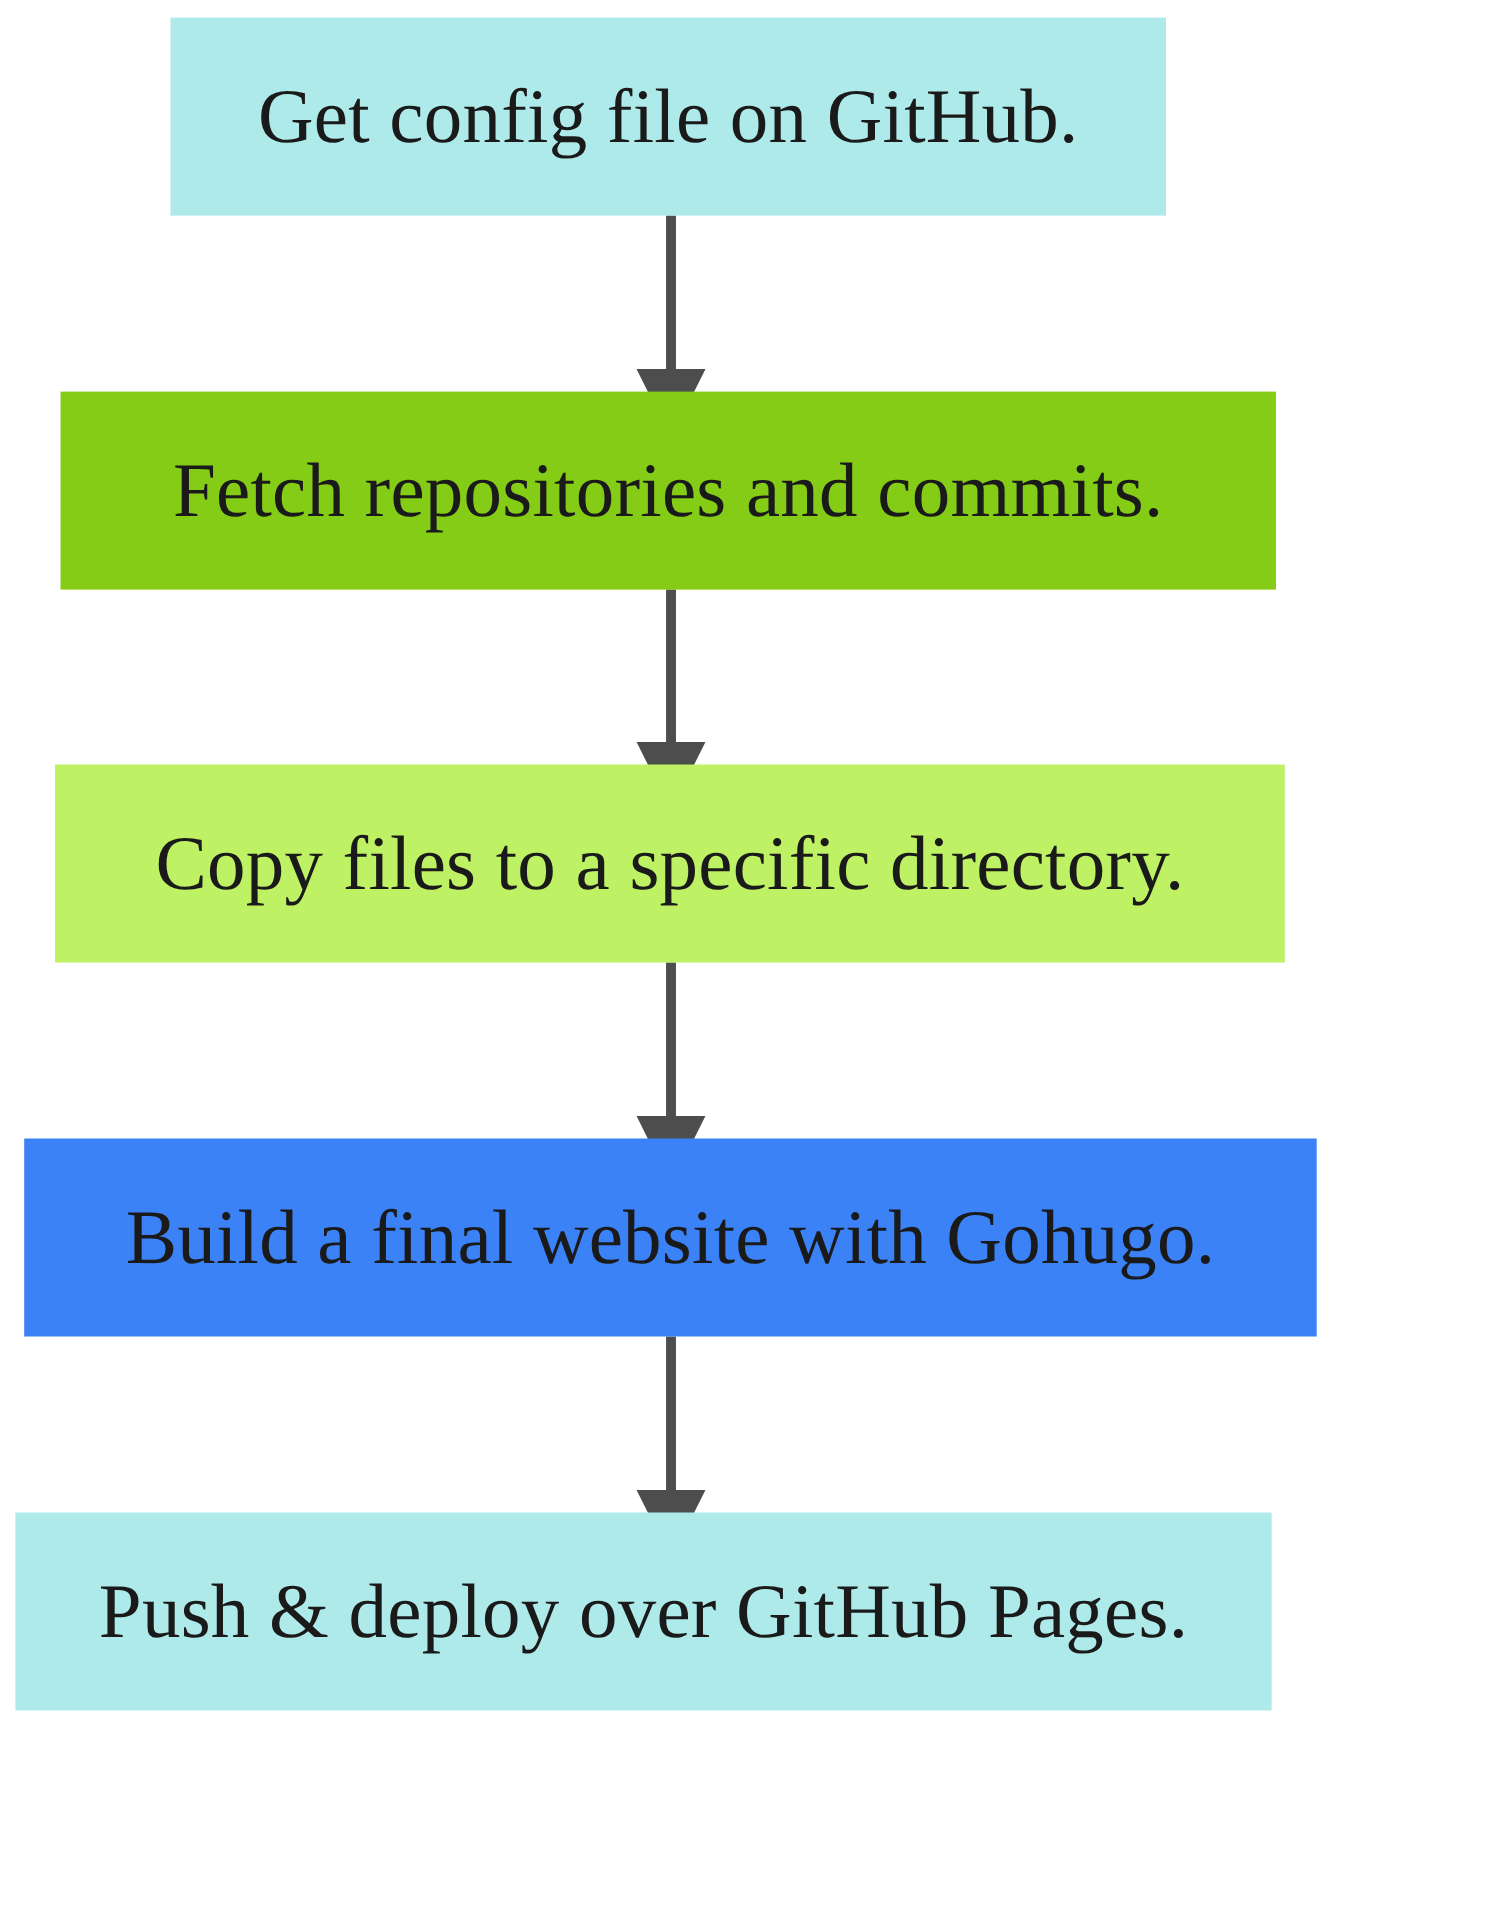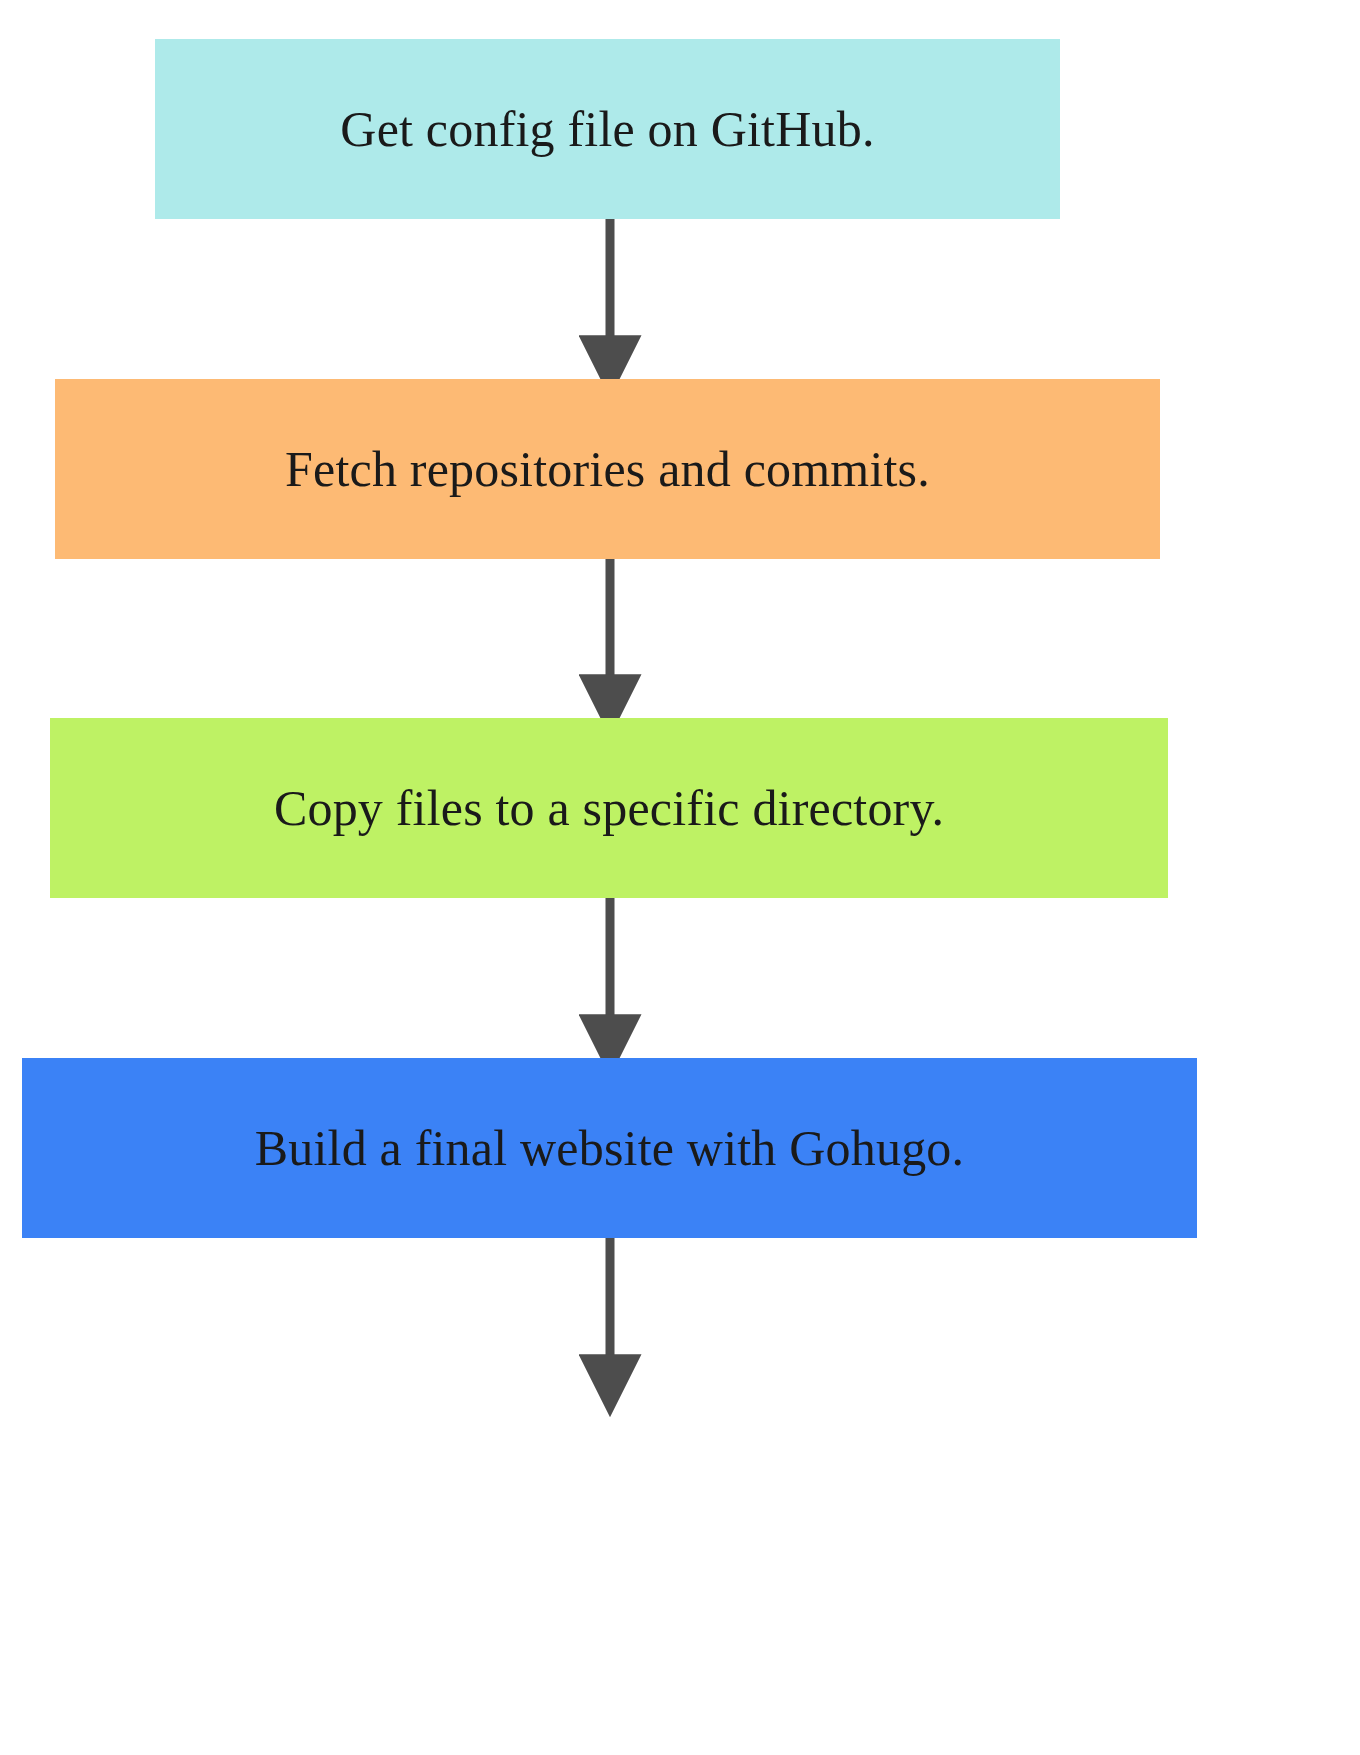--- a/index.html
+++ b/index.html
@@ -19,25 +19,24 @@
     overflow: hidden;
   }
   .node-box {
     position: absolute;
     box-sizing: border-box;
     display: flex;
     align-items: center;
     justify-content: center;
     background: #aeeaea;
     color: #1a1a1a;
-    font-size: 50px;
+    font-size: 70px;
     line-height: 1.1;
     letter-spacing: 0.2px;
     white-space: nowrap;
-    margin-top: 23px;
   }
   .node-label {
     display: block;
   }
   .edge-layer {
     position: absolute;
     left: 0;
     top: 0;
     width: 1360px;
     height: 1755px;
@@ -67,26 +66,29 @@
     </g>
     <g>
       <line x1="610" y1="1215" x2="610" y2="1365" stroke="#4d4d4d" stroke-width="9" marker-end="url(#arrowhead)"></line>
     </g>
   </svg>
 
   <div class="node-box" style="left: 155px; top: 16px; width: 905px; height: 180px; background: rgb(174, 234, 234); color: rgb(26, 26, 26);">
     <span class="node-label">Get config file on GitHub.</span>
   </div>
 
-  <div class="node-box" style="left: 55px; top: 356px; width: 1105px; height: 180px; background: #fdba74; color: rgb(26, 26, 26);">
+  <div class="node-box" style="left: 55px; top: 356px; width: 1105px; height: 180px; background: #84cc16; color: rgb(26, 26, 26);">
     <span class="node-label">Fetch repositories and commits.</span>
   </div>
 
   <div class="node-box" style="left: 50px; top: 695px; width: 1118px; height: 180px; background: #bef264; color: rgb(26, 26, 26);">
     <span class="node-label">Copy files to a specific directory.</span>
   </div>
 
   <div class="node-box" style="left: 22px; top: 1035px; width: 1175px; height: 180px; background: #3b82f6; color: rgb(26, 26, 26);">
     <span class="node-label">Build a final website with Gohugo.</span>
   </div>
 
+  <div class="node-box" style="left: 14px; top: 1375px; width: 1142px; height: 180px; background: rgb(174, 234, 234); color: rgb(26, 26, 26);">
+    <span class="node-label">Push &amp; deploy over GitHub Pages.</span>
+  </div>
 
 </div>
 
 </body></html>

